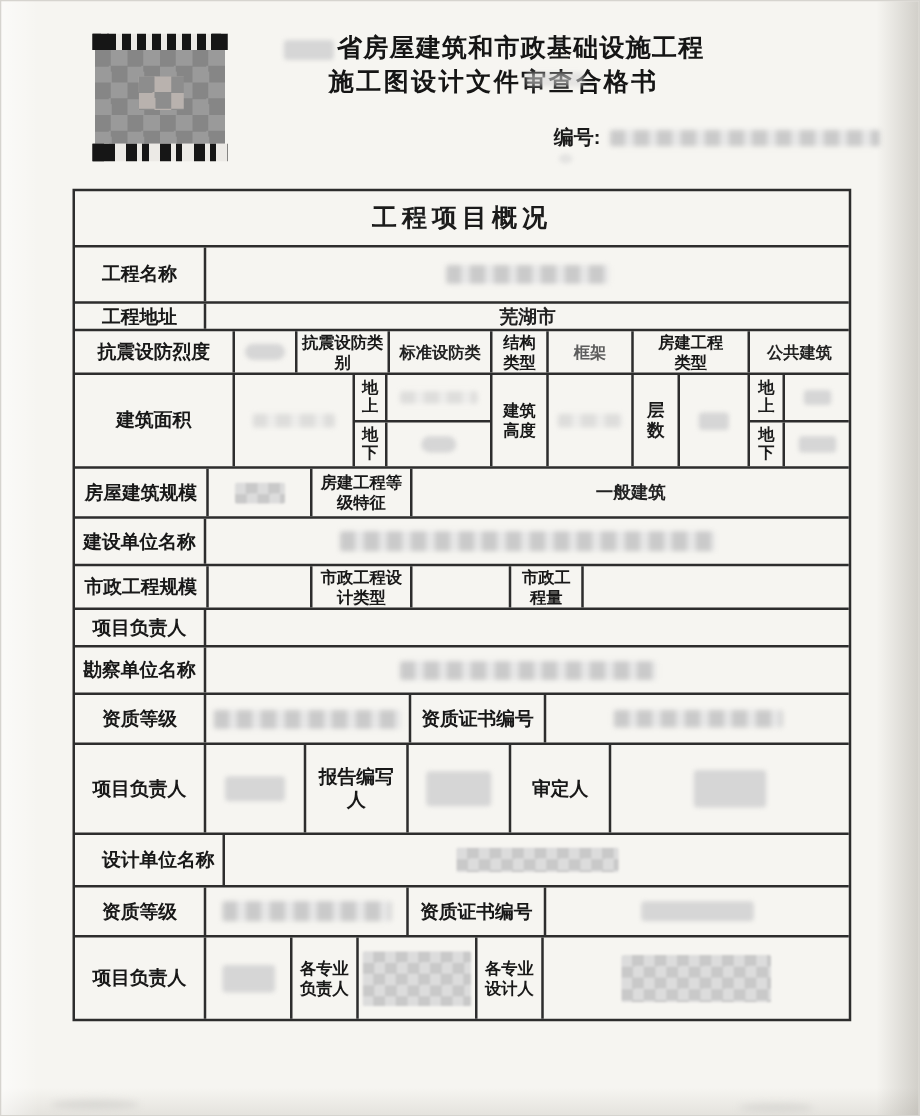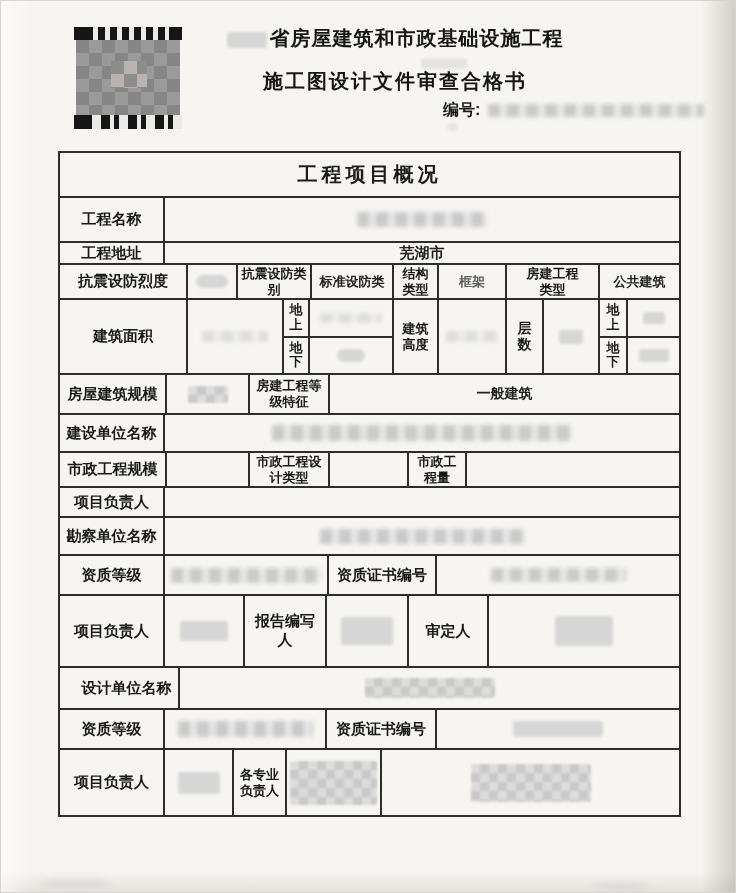--- a/index.html
+++ b/index.html
@@ -41,21 +41,21 @@
   .qr-bottom {
     position:absolute; bottom:0; left:0; right:0; height:14px;
     background:
       linear-gradient(90deg, #161616 0 13px, rgba(0,0,0,0) 13px),
       repeating-linear-gradient(90deg, #161616 0 9px, #eceae6 9px 13px, #161616 13px 18px, #eceae6 18px 27px);
   }
 
   
   .titles { position:absolute; left:212px; top:24px; width:364px; text-align:center; }
   .title-line { font-size:20px; font-weight:bold; letter-spacing:1px; color:#151515; white-space:nowrap; }
-  .title-line.l2 { margin-top:16px; letter-spacing:2px; }
+  .title-line.l2 { letter-spacing:2px; }
   .serial { position:absolute; left:442px; top:99px; display:flex; align-items:center; }
   .serial-label { font-size:16px; font-weight:bold; white-space:nowrap; }
 
   
   .blob { display:inline-block; background:#d6d6d6; border-radius:3px; filter:blur(1.5px); vertical-align:middle; }
   .blob.txt { background: repeating-linear-gradient(90deg, #cacaca 0 12px, #e6e6e6 12px 19px); filter:blur(2px); border-radius:2px; }
   .blob.mosaic { background: repeating-conic-gradient(#c9c9c9 0% 25%, #dcdcdc 0% 50%); background-size:18px 18px; filter:blur(1px); border-radius:2px; }
   .blob.faint { opacity:.55; }
 
   
@@ -338,20 +338,23 @@
         </div>
       <div class="c" style="width:69px;">
           <span class="blob" style="width:42px;height:22px;"></span>
         </div>
       <div class="c" style="width:53px;">
           <span class="lab-s">各专业负责人</span>
         </div>
       <div class="c" style="width:95px;">
           <span class="blob mosaic" style="width:90px;height:44px;"></span>
         </div>
+      <div class="c" style="width:53px;">
+          <span class="lab-s">各专业设计人</span>
+        </div>
       <div class="c fill">
           <span class="blob mosaic" style="width:120px;height:38px;"></span>
         </div>
     </div>
 
   </div>
 
   <span class="smudge" style="left:40px;bottom:4px;width:70px;height:8px;"></span>
   <span class="smudge" style="left:590px;bottom:2px;width:60px;height:7px;"></span>
 </div>

